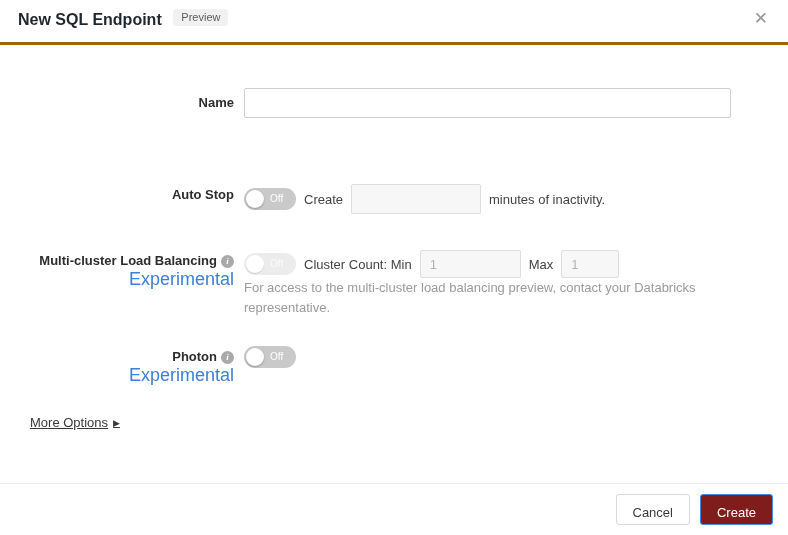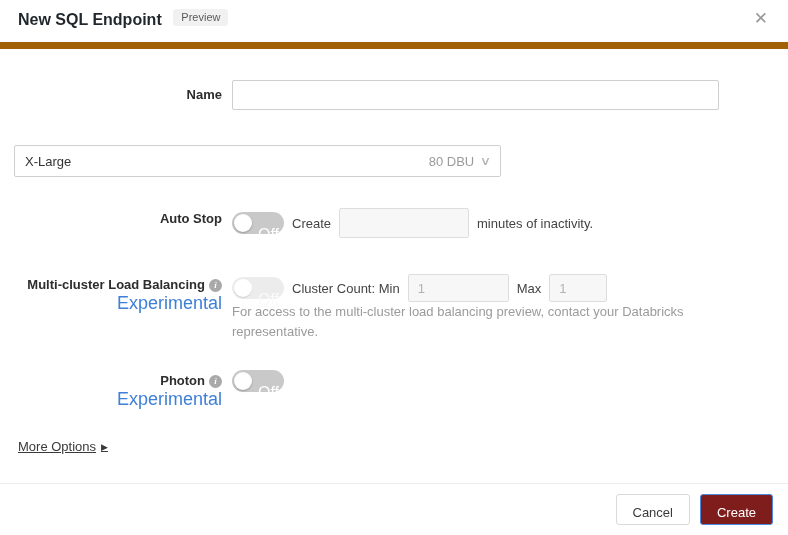--- a/index.html
+++ b/index.html
@@ -8,35 +8,35 @@
     font-family: "Liberation Sans", "DejaVu Sans", sans-serif;
     font-size: 13px;
     color: #444;
     background: #fff;
     position: relative;
     overflow: hidden;
   }
   .dialog { width: 788px; height: 535px; position: relative; background:#fff; }
 
   
-  .header { position: relative; padding: 11px 18px 13px 18px; border-bottom: 7px solid #a16207; }
+  .header { position: relative; padding: 11px 18px 13px 18px; border-bottom: 3px solid #a16207; }
   .title { font-size: 16px; font-weight: 700; color: #1f272d; }
   .badge {
     display: inline-block; vertical-align: top; margin-left: 8px; margin-top: -2px;
     background: #f1f1f2; color: #5b5b5b; font-size: 11px;
     padding: 2px 8px 3px; border-radius: 3px;
   }
   .close {
     position: absolute; right: 20px; top: 10px;
     color: #9a9a9a; font-size: 17px; line-height: 1; cursor: pointer;
     font-weight: 400;
   }
 
   
-  .content { padding: 4px; }
+  .content { padding: 16px; }
   .row { display: flex; }
   .row-label {
     flex: 0 0 218px; width: 218px; text-align: right;
     font-weight: 700; color: #2d2d2d; line-height: 22px; font-size: 13px;
   }
   .row-label .sub {
     display: block; font-weight: 400; font-size: 18px; color: #3d7fd9; line-height: 15px;
   }
   .info-icon {
     display: inline-block; width: 13px; height: 13px; border-radius: 50%;
@@ -65,22 +65,22 @@
   .row-autostop { margin-top: 31px; align-items: flex-start; }
   .toggle {
     position: relative; width: 52px; height: 22px; border-radius: 11px;
     background: #c9c9c9; cursor: pointer; flex: 0 0 auto;
   }
   .toggle .knob {
     position: absolute; left: 2px; top: 2px; width: 18px; height: 18px;
     border-radius: 50%; background: #fff; box-shadow: 0 1px 2px rgba(0,0,0,.25);
   }
   .toggle .state {
-    position: absolute; left: 26px; top: 12px; line-height: 22px;
-    color: #fff; font-size: 16px; text-decoration: underline;
+    position: absolute; left: 26px; top: 0; line-height: 22px;
+    color: #fff; font-size: 10px;
   }
   .toggle.disabled { background: #ececec; cursor: default; }
   .toggle.disabled .state { color: #fafafa; }
   .toggle.disabled .knob { box-shadow: 0 1px 1px rgba(0,0,0,.12); }
 
   .inline-text { color: #444; margin: 0 8px; white-space: nowrap; }
   .inline-text.first { margin-left: 8px; }
   .disabled-input {
     height: 30px; border: 1px solid #ddd; border-radius: 2px;
     background: #f7f7f7; color: #b3b3b3; padding: 0 9px; font-size: 13px;
@@ -132,27 +132,20 @@
   <div class="content">
 
     <div class="row row-name">
       <div class="row-label">Name</div>
       <div class="row-ctrl">
         <input class="text-input" type="text" value="" style="">
       </div>
     </div>
 
     <div class="row row-cluster">
-      <div class="row-ctrl">
-        <div class="select-box">
-          <span class="select-value">X-Large</span>
-          <span class="select-meta">80 DBU</span>
-          <span class="chevron">∨</span>
-        </div>
-      </div>
     </div>
 
     <div class="row row-autostop">
       <div class="row-label">Auto Stop</div>
       <div class="row-ctrl">
         <div class="toggle">
           <span class="knob"></span>
           <span class="state">Off</span>
         </div>
         <span class="inline-text first">Create</span>

